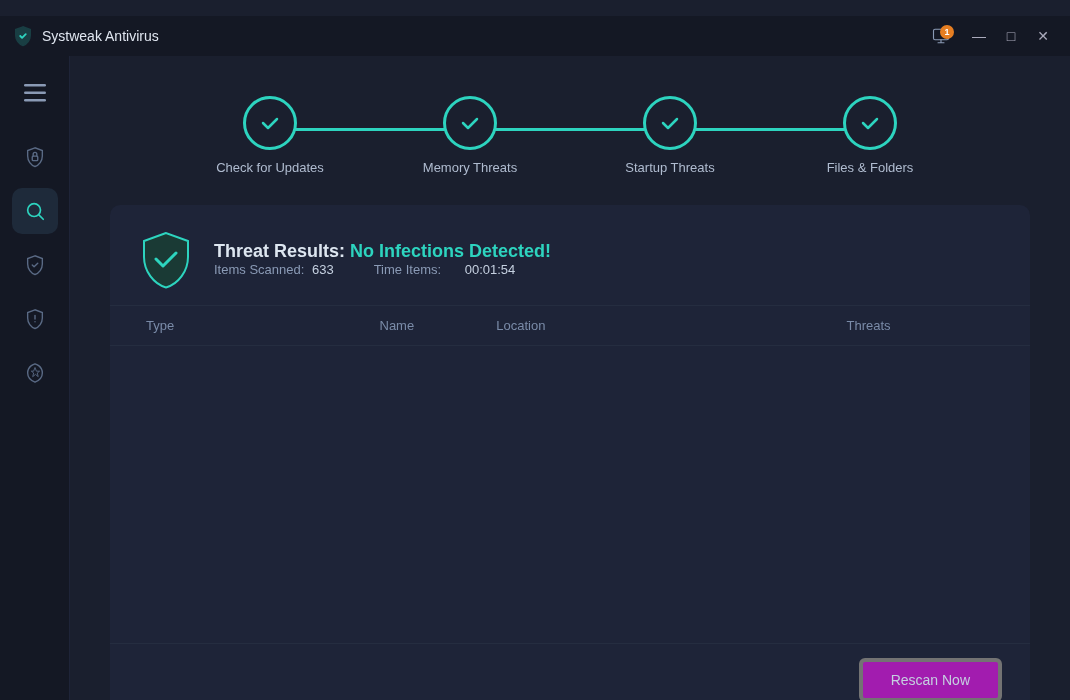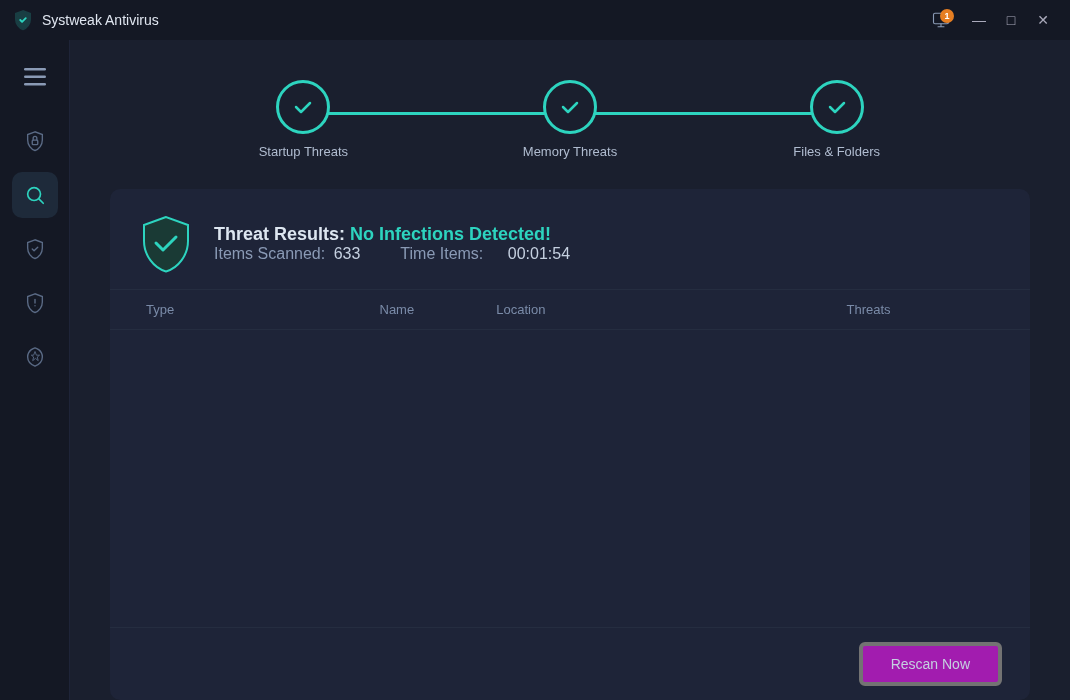--- a/index.html
+++ b/index.html
@@ -13,20 +13,21 @@
     }
 
     
     .title-bar {
       display: flex;
       align-items: center;
       justify-content: space-between;
       background: #141824;
       height: 40px;
       padding: 0 12px;
+      margin-top: 16px;
     }
     .title-bar-left {
       display: flex;
       align-items: center;
       gap: 8px;
     }
     .app-logo {
       width: 22px;
       height: 22px;
     }
@@ -217,21 +218,21 @@
       font-size: 18px;
       font-weight: 600;
       color: #dde6f0;
     }
     .threat-title-highlight {
       color: #2dd4bf;
     }
     .threat-stats {
       display: flex;
       gap: 40px;
-      font-size: 16px;
+      font-size: 13px;
       color: #8a9ab5;
     }
 
     
     .threat-table {
       flex: 1;
       overflow: auto;
     }
     .table-header {
       display: grid;
@@ -342,37 +343,45 @@
         <path d="M12 6l-1.5 4H8l2.5 2-1 4 3-2.5 3 2.5-1-4 2.5-2H13.5L12 6Z" stroke="#5a6a85" stroke-width="1" fill="none"></path>
       </svg>
     </div>
   </div>
 
   <div class="content">
 
     <div class="progress-steps">
       <div class="step-line"></div>
 
-
       <div class="step">
         <div class="step-circle">
           <svg width="26" height="26" viewBox="0 0 26 26" fill="none">
             <path d="M6 13l5 5 9-9" stroke="#2dd4bf" stroke-width="2.5" stroke-linecap="round" stroke-linejoin="round"></path>
           </svg>
         </div>
-        <span class="step-label">Startup Threats</span>
+        <span class="step-label">Check for Updates</span>
       </div>
 
       <div class="step">
         <div class="step-circle">
           <svg width="26" height="26" viewBox="0 0 26 26" fill="none">
             <path d="M6 13l5 5 9-9" stroke="#2dd4bf" stroke-width="2.5" stroke-linecap="round" stroke-linejoin="round"></path>
           </svg>
         </div>
         <span class="step-label">Memory Threats</span>
+      </div>
+
+      <div class="step">
+        <div class="step-circle">
+          <svg width="26" height="26" viewBox="0 0 26 26" fill="none">
+            <path d="M6 13l5 5 9-9" stroke="#2dd4bf" stroke-width="2.5" stroke-linecap="round" stroke-linejoin="round"></path>
+          </svg>
+        </div>
+        <span class="step-label">Startup Threats</span>
       </div>
 
       <div class="step">
         <div class="step-circle">
           <svg width="26" height="26" viewBox="0 0 26 26" fill="none">
             <path d="M6 13l5 5 9-9" stroke="#2dd4bf" stroke-width="2.5" stroke-linecap="round" stroke-linejoin="round"></path>
           </svg>
         </div>
         <span class="step-label">Files &amp; Folders</span>
       </div>

